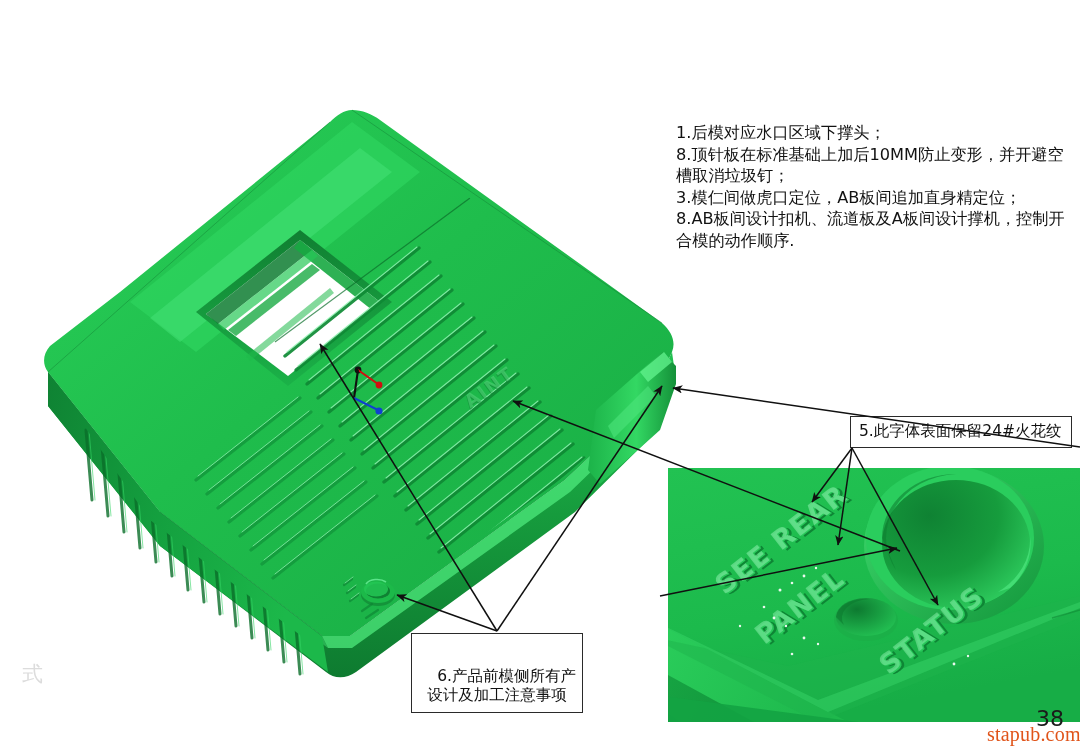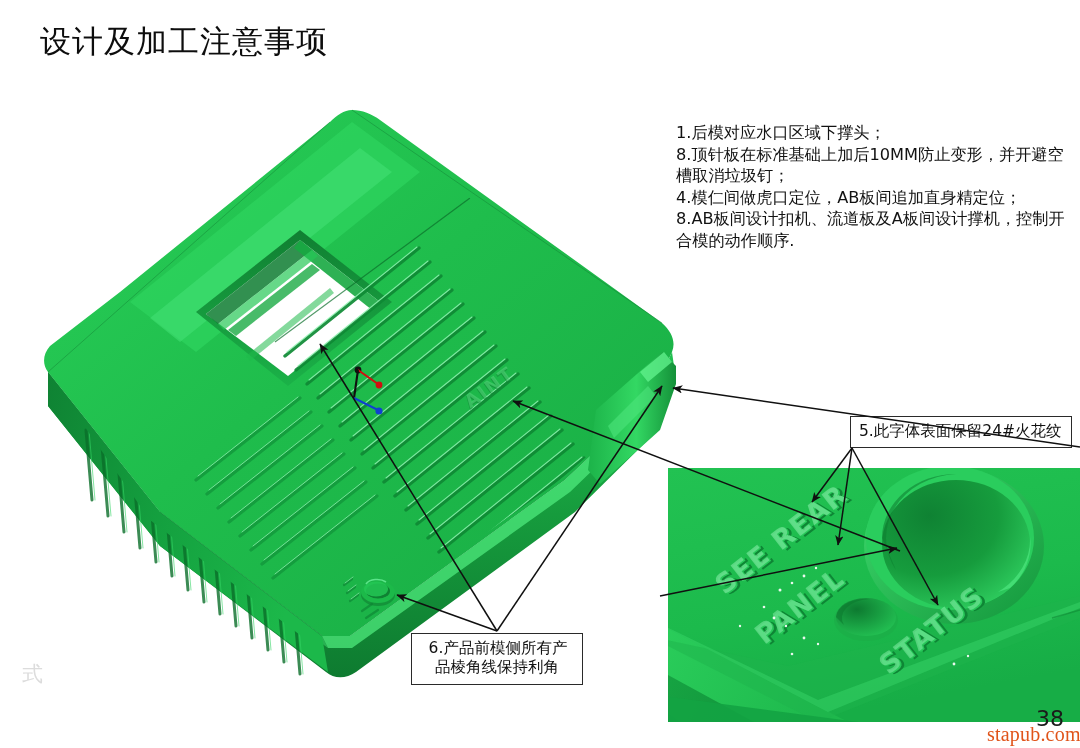--- a/index.html
+++ b/index.html
@@ -34,21 +34,21 @@
     position:absolute;
     border:1.2px solid #2a2a2a;
     background:#ffffff;
     font-size:15.5px;line-height:1.24;color:#111;
     font-family:"DejaVu Sans","Liberation Sans",sans-serif;
     box-sizing:border-box;
     z-index:40;
   }
   #callout5{left:850px;top:416px;width:222px;padding:5px 8px 6px 8px;text-align:left;white-space:nowrap;}
   #callout6{left:411px;top:633px;width:172px;padding:5px 6px 7px 6px;text-align:center;}
-  #callout6 .l1{display:block;text-align:center;padding-left:2px;}
+  #callout6 .l1{display:block;text-align:right;padding-left:2px;margin-top:28px;}
   #callout6 .l2{display:block;text-align:center;}
 
   
   #detail{
     position:absolute;left:668px;top:468px;width:412px;height:254px;
     overflow:hidden;background:#1ebd4b;z-index:5;
   }
   #detail svg{display:block;}
 
   
@@ -76,21 +76,20 @@
     font-size:21px;color:#dcdcdc;
     font-family:"DejaVu Sans","Liberation Sans",sans-serif;
     z-index:3;
   }
 </style>
 </head>
 <body>
 
 <div id="page">
 
-  <div id="title">设计及加工注意事项</div>
 
   <div id="wm-left">式</div>
 
   <div id="model">
     <svg width="720" height="620" viewBox="0 0 720 620" xmlns="http://www.w3.org/2000/svg">
       <defs>
         <linearGradient id="gTop" x1="0" y1="0" x2="1" y2="1">
           <stop offset="0" stop-color="#29cf58"></stop>
           <stop offset="0.45" stop-color="#1fbd4c"></stop>
           <stop offset="1" stop-color="#18ab44"></stop>
@@ -318,21 +317,21 @@
         <path d="M 352 30 L 662 243"></path>
         <path d="M 48 292 L 330 42"></path>
         <path d="M 160 432 L 322 556"></path>
       </g>
     </svg>
   </div>
 
   <div id="notes">
     <div class="note">1.后模对应水口区域下撑头；</div>
     <div class="note">8.顶针板在标准基础上加后10MM防止变形，并开避空槽取消垃圾钉；</div>
-    <div class="note">4.模仁间做虎口定位，AB板间追加直身精定位；</div>
+    <div class="note">3.模仁间做虎口定位，AB板间追加直身精定位；</div>
     <div class="note">8.AB板间设计扣机、流道板及A板间设计撑机，控制开合模的动作顺序.</div>
   </div>
 
   <div id="detail">
     <svg width="412" height="254" viewBox="0 0 412 254" xmlns="http://www.w3.org/2000/svg">
       <defs>
         <linearGradient id="dBase" x1="0" y1="0" x2="0.3" y2="1">
           <stop offset="0" stop-color="#22c252"></stop>
           <stop offset="0.6" stop-color="#1cba4c"></stop>
           <stop offset="1" stop-color="#17ad46"></stop>
@@ -427,21 +426,21 @@
       </g>
     </svg>
   </div>
 
   <div class="callout" id="callout5">
     <span>5.此字体表面保留24#火花纹</span>
   </div>
 
   <div class="callout" id="callout6">
     <span class="l1">6.产品前模侧所有产</span>
-    <span class="l2">品棱角线保持利角</span>
+    <span class="l2">设计及加工注意事项</span>
   </div>
 
   <svg id="arrows" viewBox="0 0 1080 748" xmlns="http://www.w3.org/2000/svg">
     <defs>
       <marker id="ah" markerWidth="11" markerHeight="11" refX="9.4" refY="4.2" orient="auto" markerUnits="userSpaceOnUse">
         <path d="M 0 0 L 10 4.2 L 0 8.4 L 2.6 4.2 Z" fill="#101010"></path>
       </marker>
     </defs>
 
     <g stroke="#101010" stroke-width="1.5" fill="none" marker-end="url(#ah)">

